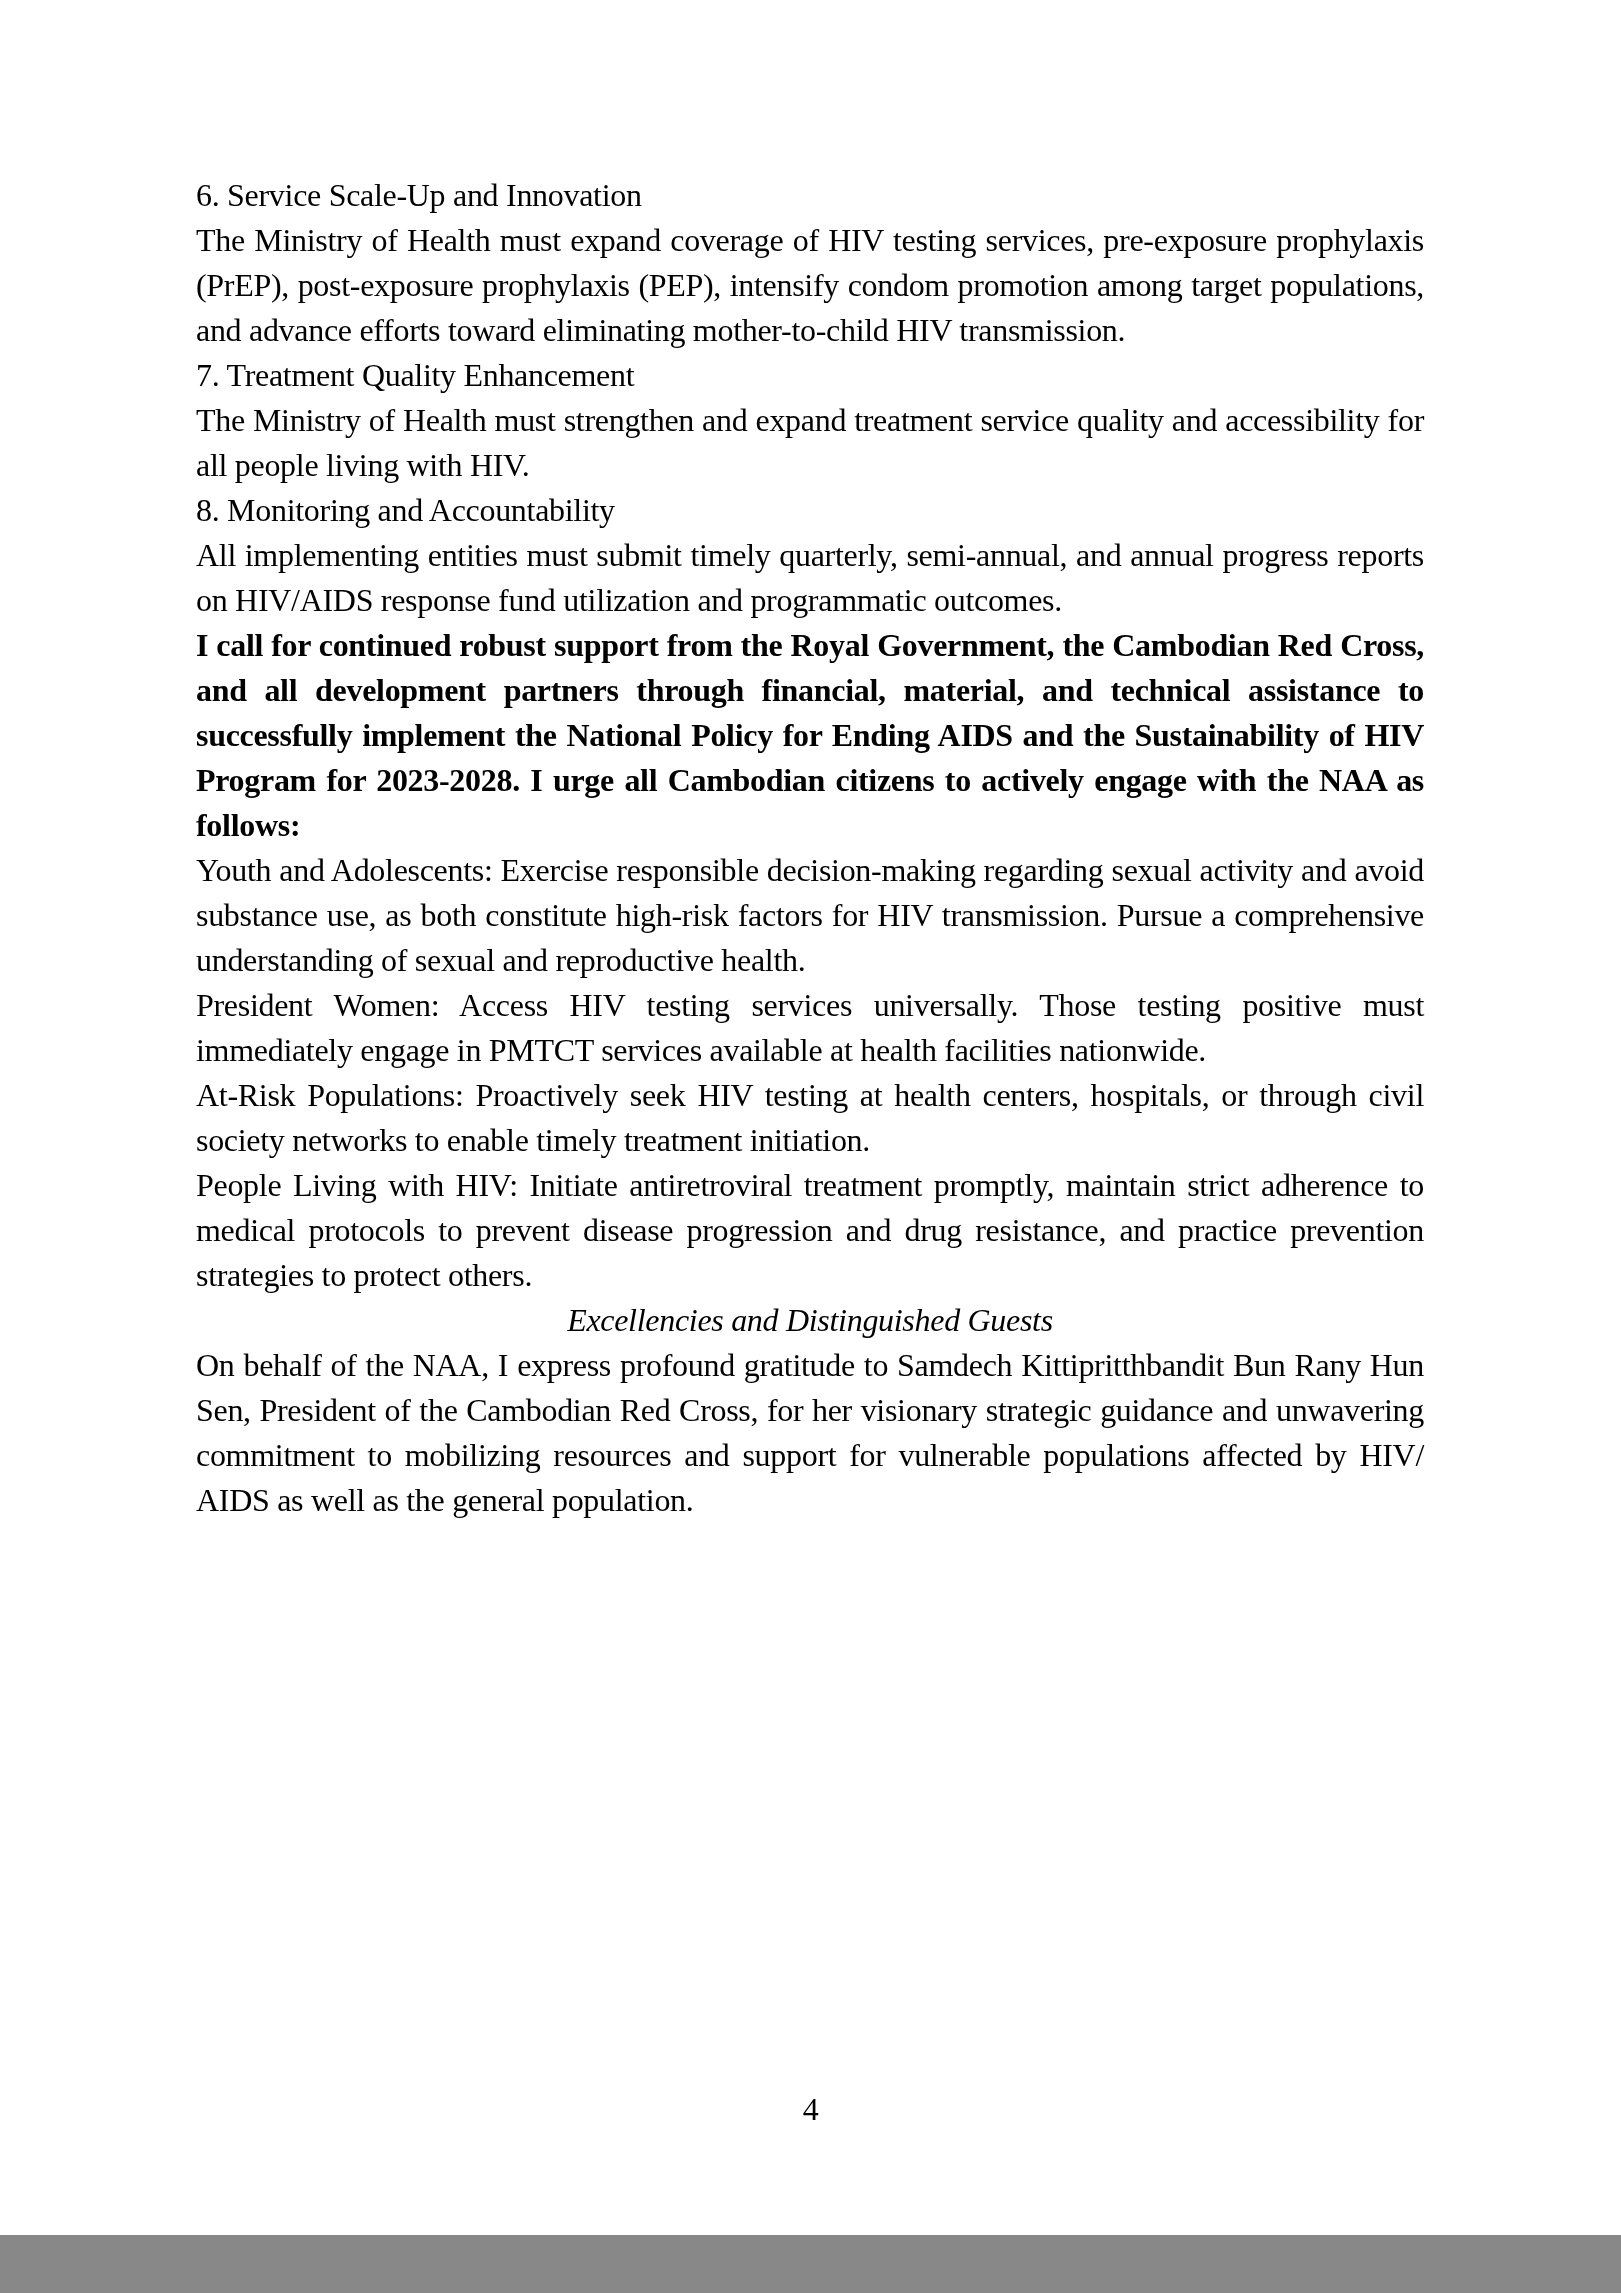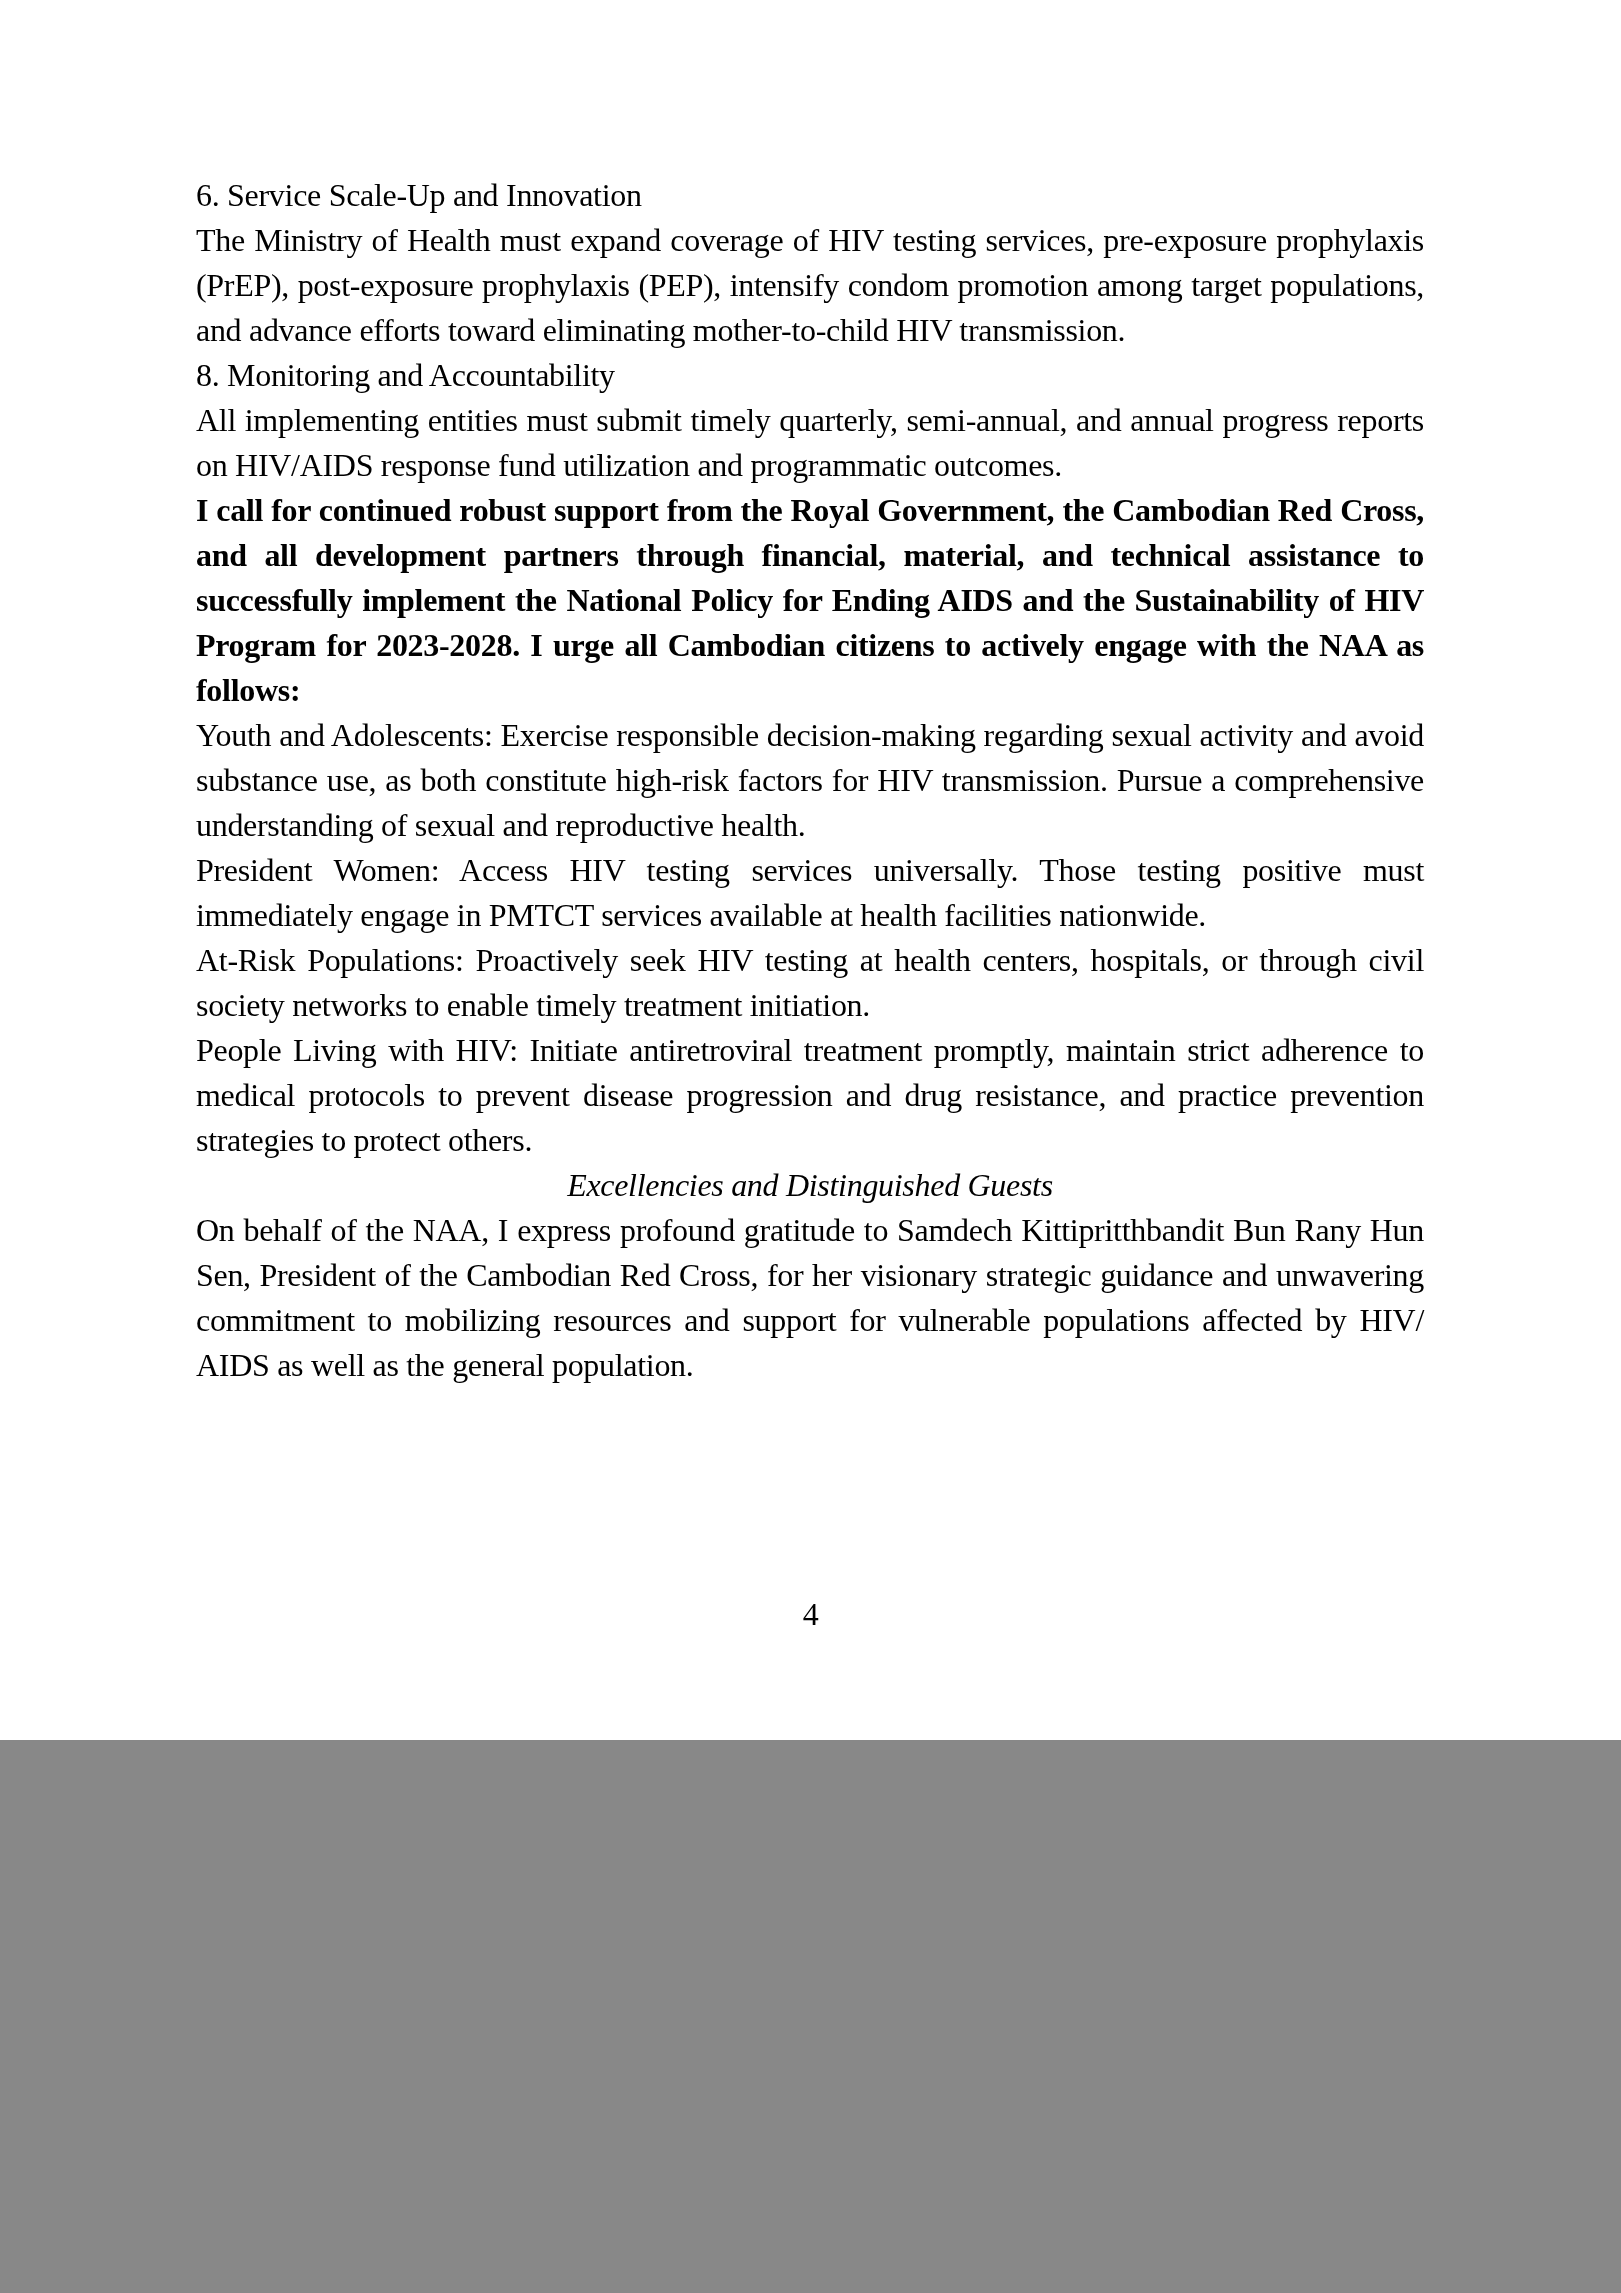--- a/index.html
+++ b/index.html
@@ -3,21 +3,21 @@
 <meta charset="utf-8">
 <style>
   html, body {
     margin: 0;
     padding: 0;
     background: #888;
   }
   .page {
     position: relative;
     width: 1621px;
-    height: 1740px;
+    height: 2235px;
     margin: 0 auto;
     background: #ffffff;
     color: #000000;
     font-family: "Liberation Serif", "DejaVu Serif", serif;
     font-size: 32px;
     line-height: 45px;
     letter-spacing: -0.3px;
     overflow: hidden;
   }
   .content {
@@ -56,20 +56,24 @@
 <body>
 
 <main class="page">
   <div class="content">
 
     <section>
       <p class="section-heading">6. Service Scale-Up and Innovation</p>
       <p class="para">The Ministry of Health must expand coverage of HIV testing services, pre-exposure prophylaxis (PrEP), post-exposure prophylaxis (PEP), intensify condom promotion among target populations, and advance efforts toward eliminating mother-to-child HIV transmission.</p>
     </section>
 
+    <section>
+      <p class="section-heading">7. Treatment Quality Enhancement</p>
+      <p class="para">The Ministry of Health must strengthen and expand treatment service quality and accessibility for all people living with HIV.</p>
+    </section>
 
     <section>
       <p class="section-heading">8. Monitoring and Accountability</p>
       <p class="para">All implementing entities must submit timely quarterly, semi-annual, and annual progress reports on HIV/AIDS response fund utilization and programmatic outcomes.</p>
     </section>
 
     <p class="para gap-before">I call for continued robust support from the Royal Government, the Cambodian Red Cross, and all development partners through financial, material, and technical assistance to successfully implement the National Policy for Ending AIDS and the Sustainability of HIV Program for 2023-2028. I urge all Cambodian citizens to actively engage with the NAA as follows:</p>
 
     <p class="para">Youth and Adolescents: Exercise responsible decision-making regarding sexual activity and avoid substance use, as both constitute high-risk factors for HIV transmission. Pursue a comprehensive understanding of sexual and reproductive health.</p>
 

